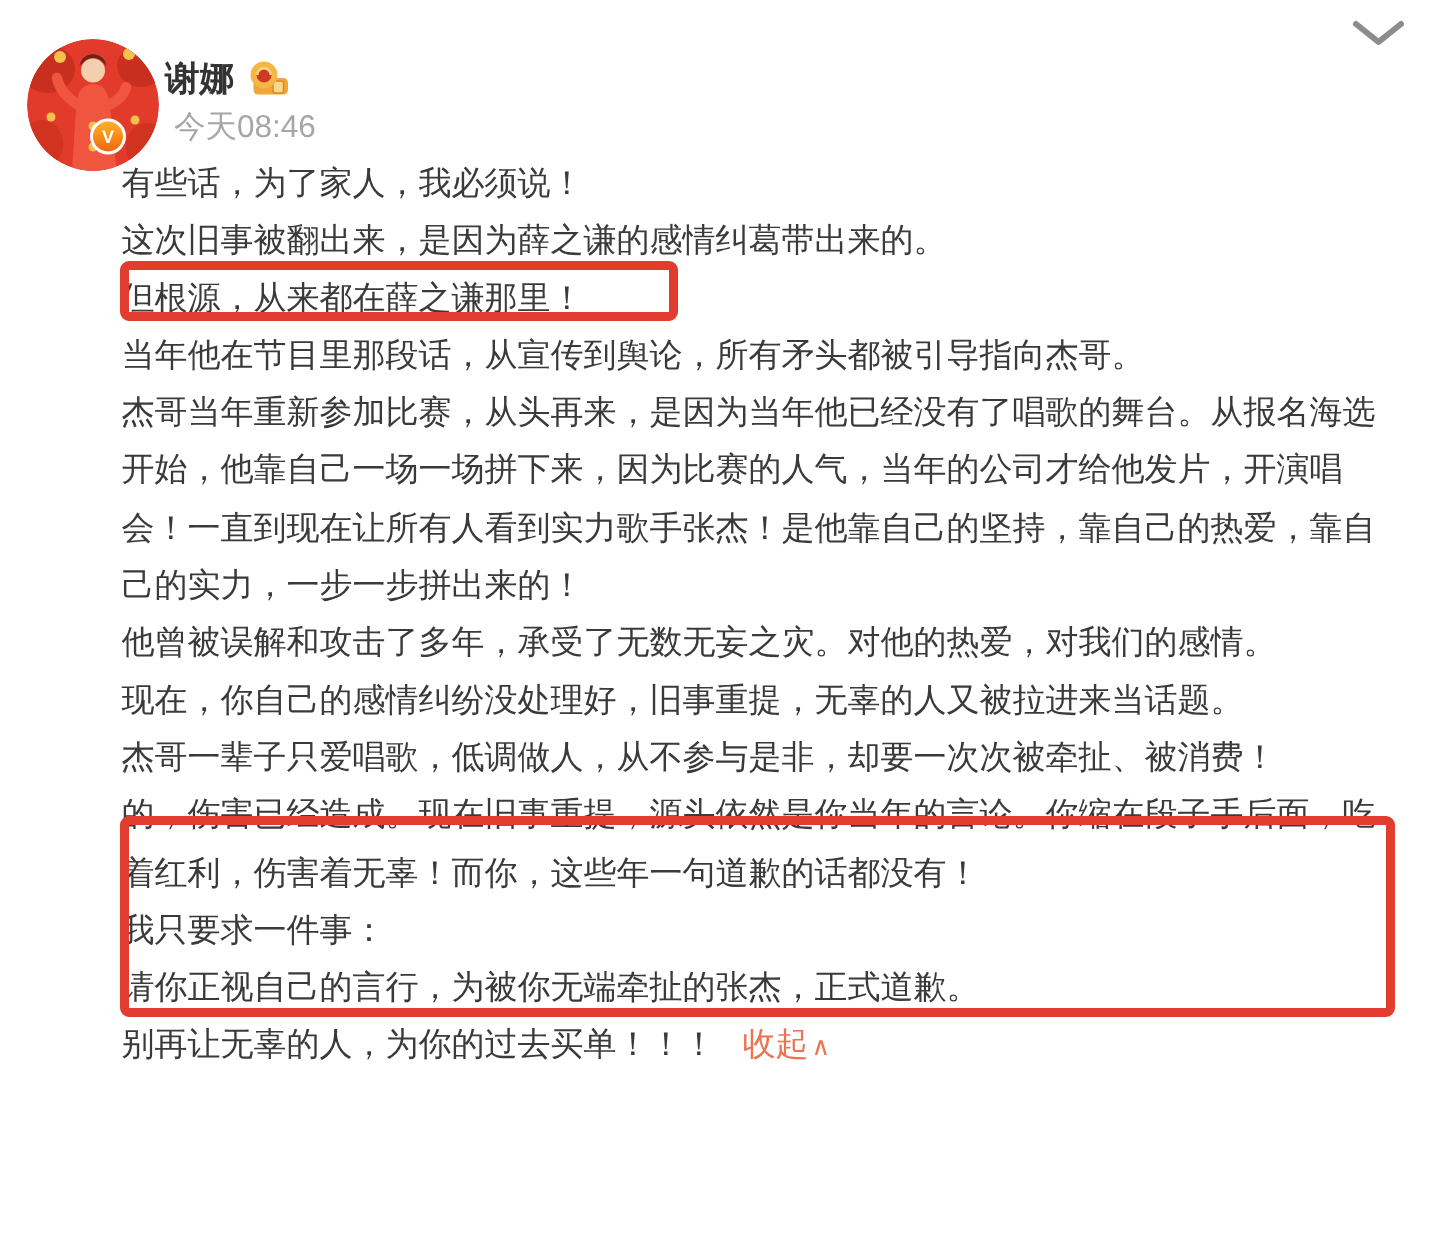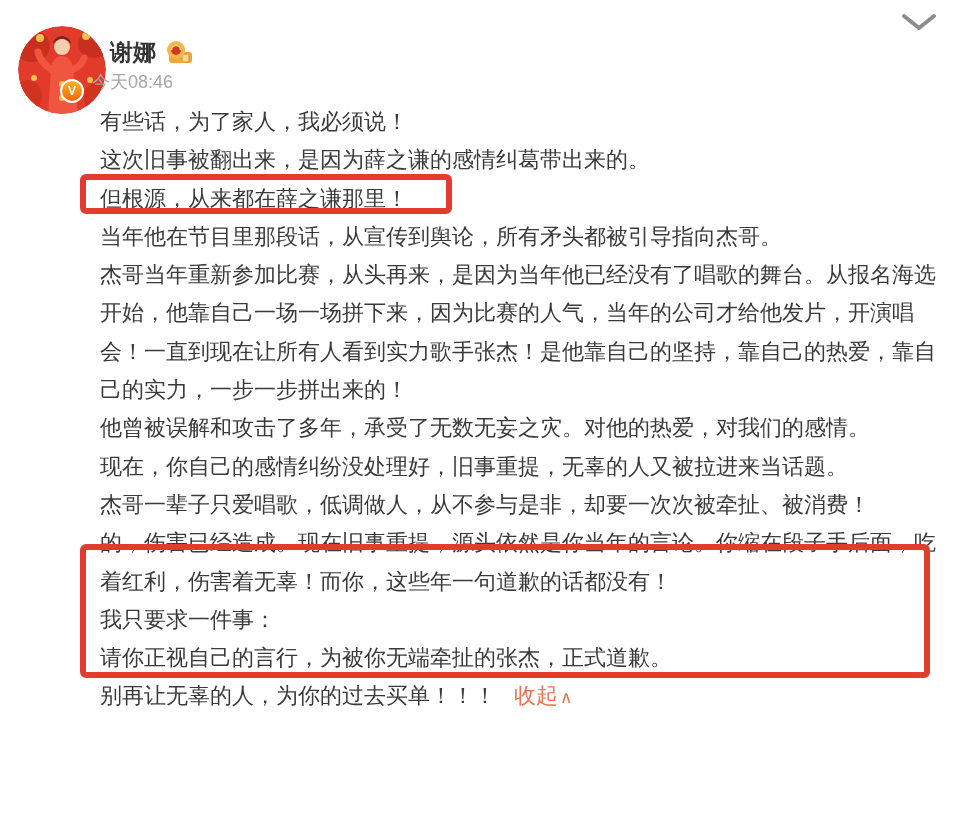--- a/index.html
+++ b/index.html
@@ -15,24 +15,24 @@
   .v-badge{
     position:absolute;left:60px;top:79px;width:24px;height:24px;border-radius:50%;
     background:linear-gradient(180deg,#ffb225 0%,#f2670c 100%);
     border:2px solid #ffffff;box-sizing:border-box;
     display:flex;align-items:center;justify-content:center;
     color:#ffffff;font-weight:bold;font-size:12px;line-height:1;
   }
   .name-row{position:absolute;left:110px;top:38px;display:flex;align-items:center;gap:9px;}
   .username{font-size:23px;font-weight:bold;color:#333333;line-height:1;cursor:pointer;}
   .member-badge{width:30px;height:28px;display:inline-block;}
-  .timestamp{position:absolute;left:92px;top:70px;font-size:18px;color:#a6a6a6;}
+  .timestamp{position:absolute;left:116px;top:70px;font-size:21px;color:#a6a6a6;}
   .chevron{position:absolute;left:900px;top:12px;cursor:pointer;}
   
-  .body-text{position:absolute;left:100px;top:103px;width:848px;}
+  .body-text{position:absolute;left:81px;top:103px;width:848px;}
   .line{
     height:38.3px;line-height:38.3px;font-size:22px;color:#3a3a3a;
     white-space:nowrap;
   }
   .collapse-link{
     color:#eb7350;margin-left:18px;text-decoration:none;cursor:pointer;
   }
   .collapse-link .caret{font-size:17px;margin-left:2px;}
   
   .hl-box{

